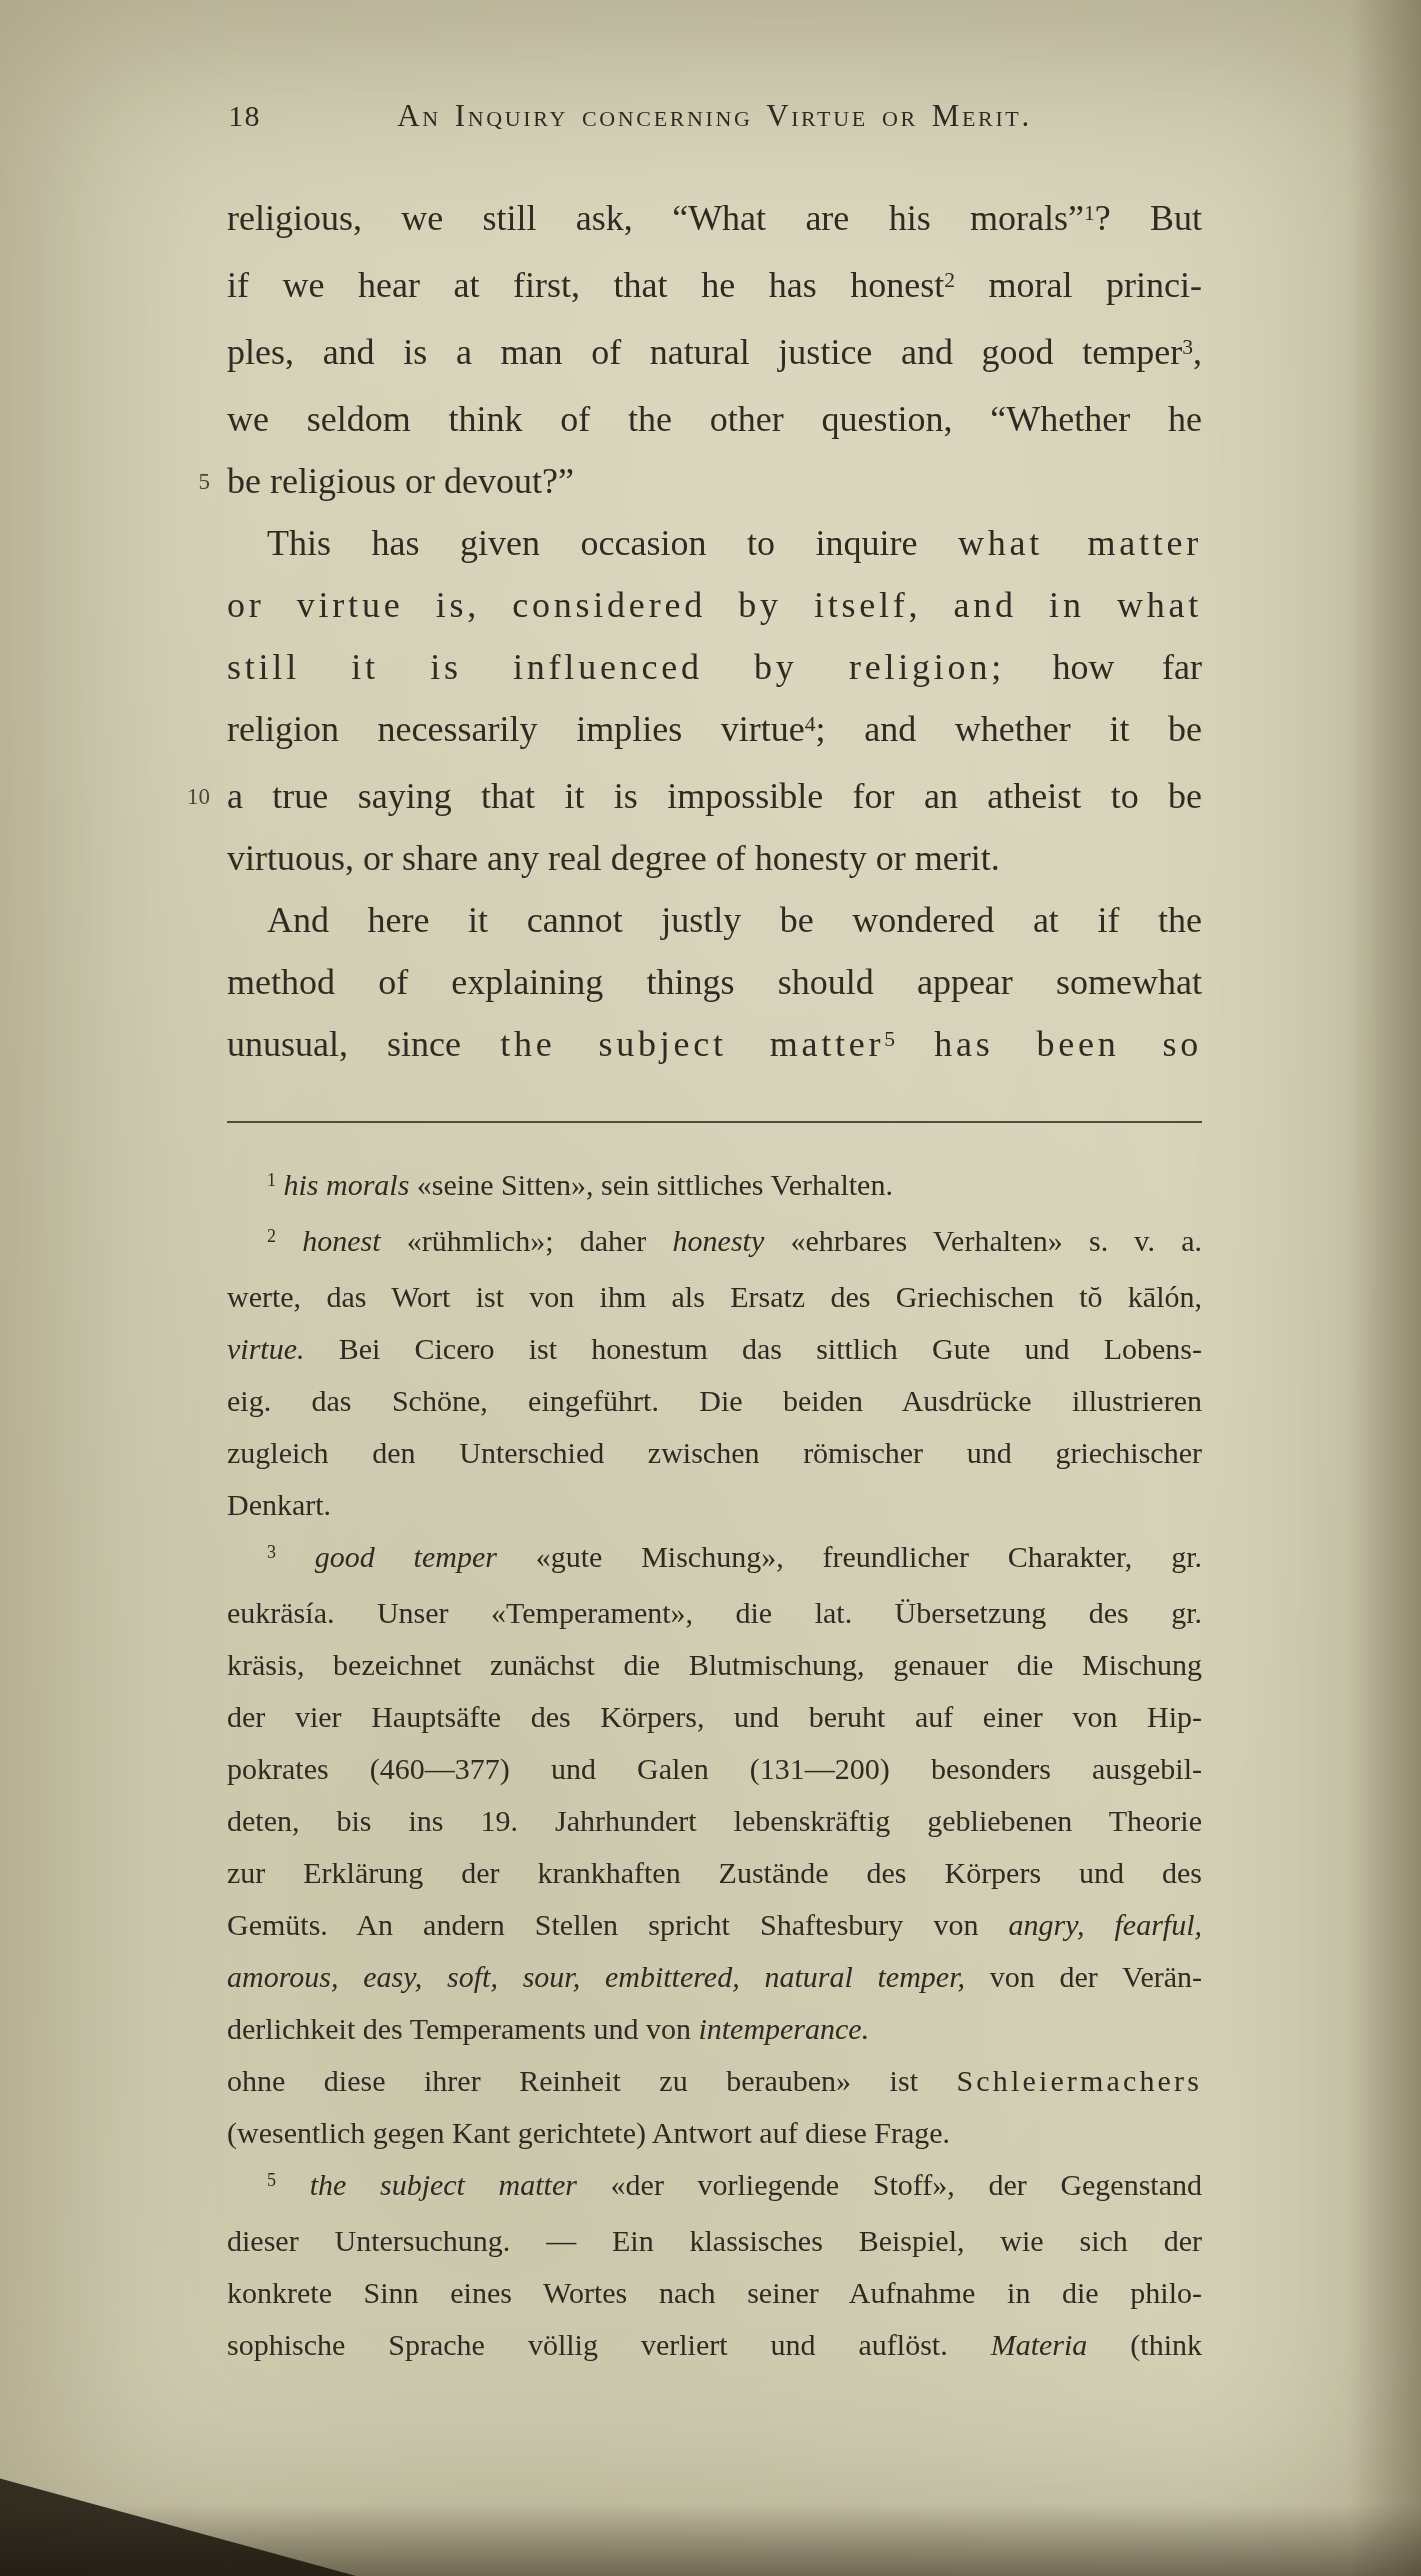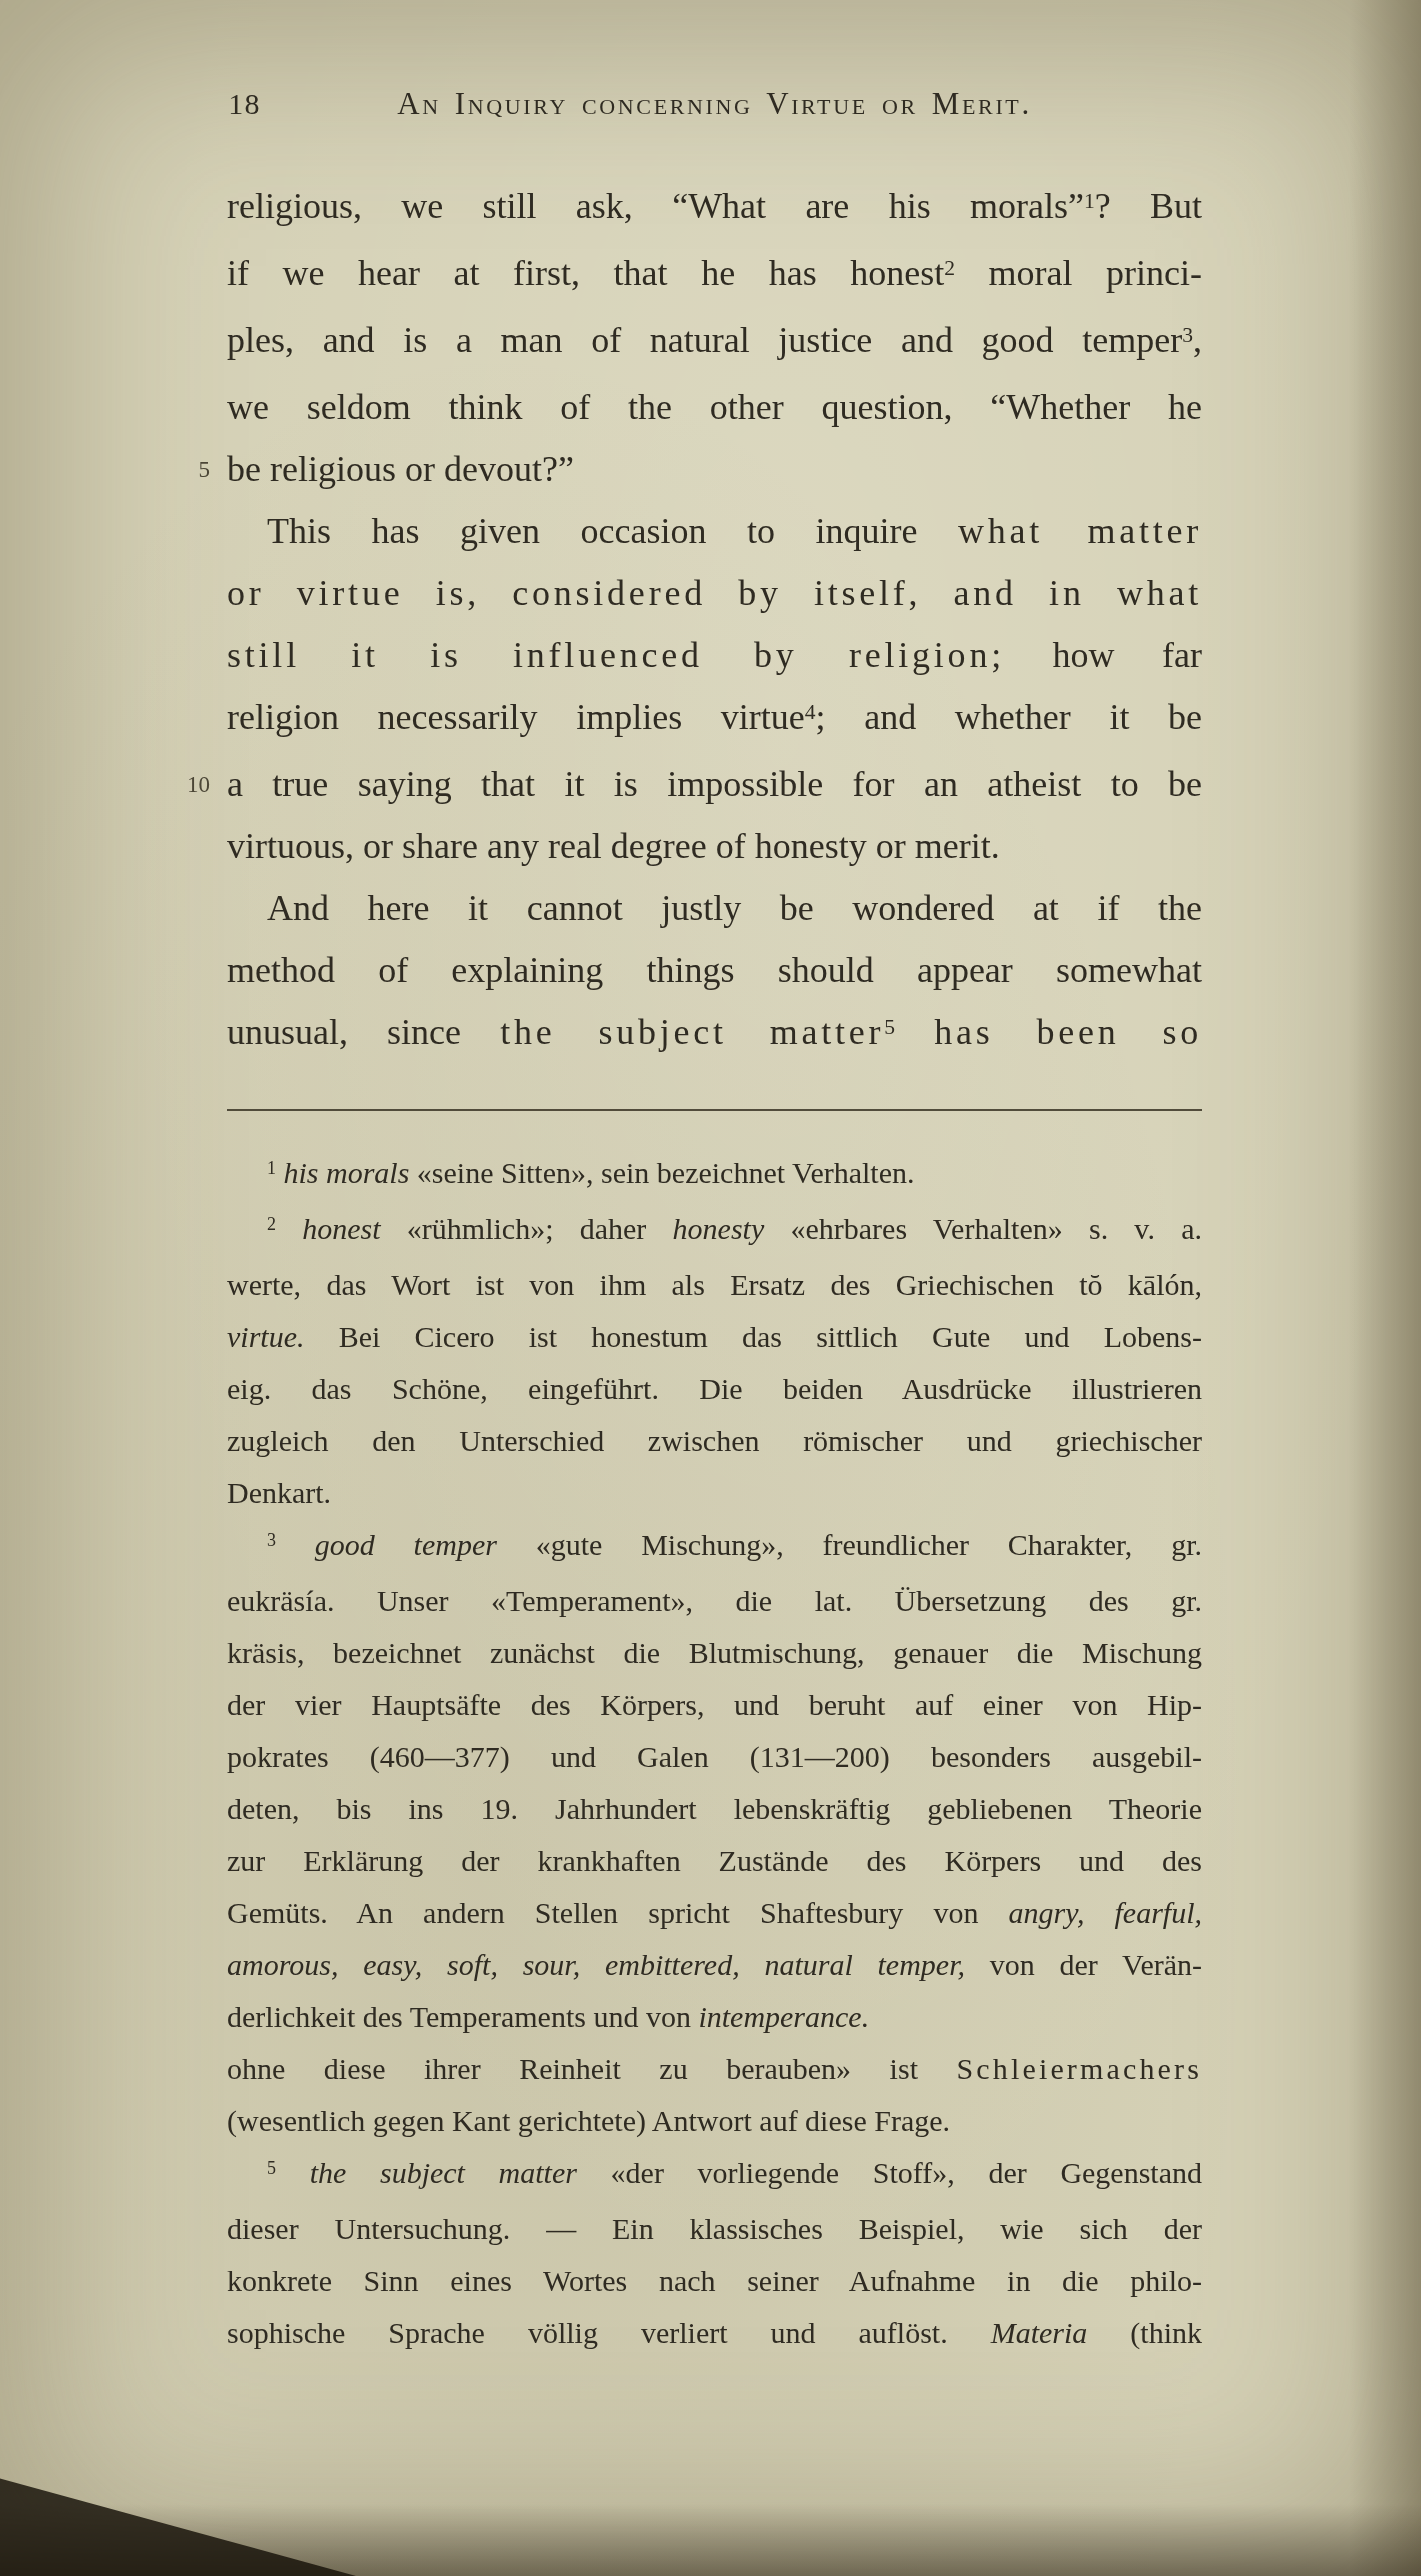--- a/index.html
+++ b/index.html
@@ -30,21 +30,21 @@
     background:linear-gradient(to top, rgba(40,32,18,0.50), transparent);
     pointer-events:none;
   }
   .corner-wedge{
     position:absolute;left:0;bottom:0;width:356px;height:119px;
     background:rgba(22,17,9,0.82);
     clip-path:polygon(0 18%, 100% 100%, 0 100%);
     pointer-events:none;
   }
   .column{
-    position:absolute;left:227px;top:83px;width:975px;
+    position:absolute;left:227px;top:95px;width:975px;
   }
   .running-head{
     position:relative;height:42px;
     font-size:31px;line-height:42px;
   }
   .pagenum{
     position:absolute;left:1.3px;top:0;
     font-size:30px;letter-spacing:0.04em;
   }
   .running-title{
@@ -112,21 +112,21 @@
         <div class="tline"><span class="lineno">10</span><span>a true saying that it is impossible for an atheist to be</span></div>
         <div class="tline plast"><span>virtuous, or share any real degree of honesty or merit.</span></div>
         <div class="tline indent"><span>And here it cannot justly be wondered at if the</span></div>
         <div class="tline"><span>method of explaining things should appear somewhat</span></div>
         <div class="tline"><span>unusual, since </span><span class="rs-g">the subject matter</span><span class="rs-sup">5</span><span> </span><span class="rs-g">has been so</span></div>
       </div>
 
     <hr class="footnote-rule">
 
     <div class="footnotes">
-        <div class="tline indent plast"><span class="rs-sup">1</span><span> </span><span class="rs-i">his morals</span><span> «seine Sitten», sein bezeichnet Verhalten.</span></div>
+        <div class="tline indent plast"><span class="rs-sup">1</span><span> </span><span class="rs-i">his morals</span><span> «seine Sitten», sein sittliches Verhalten.</span></div>
         <div class="tline indent"><span class="rs-sup">2</span><span> </span><span class="rs-i">honest</span><span> «rühmlich»; daher </span><span class="rs-i">honesty</span><span> «ehrbares Verhalten» s. v. a.</span></div>
         <div class="tline"><span>werte, das Wort ist von ihm als Ersatz des Griechischen tŏ kālón,</span></div>
         <div class="tline"><span class="rs-i">virtue.</span><span> Bei Cicero ist honestum das sittlich Gute und Lobens-</span></div>
         <div class="tline"><span>eig. das Schöne, eingeführt.  Die beiden Ausdrücke illustrieren</span></div>
         <div class="tline"><span>zugleich den Unterschied zwischen römischer und griechischer</span></div>
         <div class="tline plast"><span>Denkart.</span></div>
         <div class="tline indent"><span class="rs-sup">3</span><span> </span><span class="rs-i">good temper</span><span> «gute Mischung», freundlicher Charakter, gr.</span></div>
         <div class="tline"><span>eukräsía.  Unser «Temperament», die lat. Übersetzung des gr.</span></div>
         <div class="tline"><span>kräsis, bezeichnet zunächst die Blutmischung, genauer die Mischung</span></div>
         <div class="tline"><span>der vier Hauptsäfte des Körpers, und beruht auf einer von Hip-</span></div>

